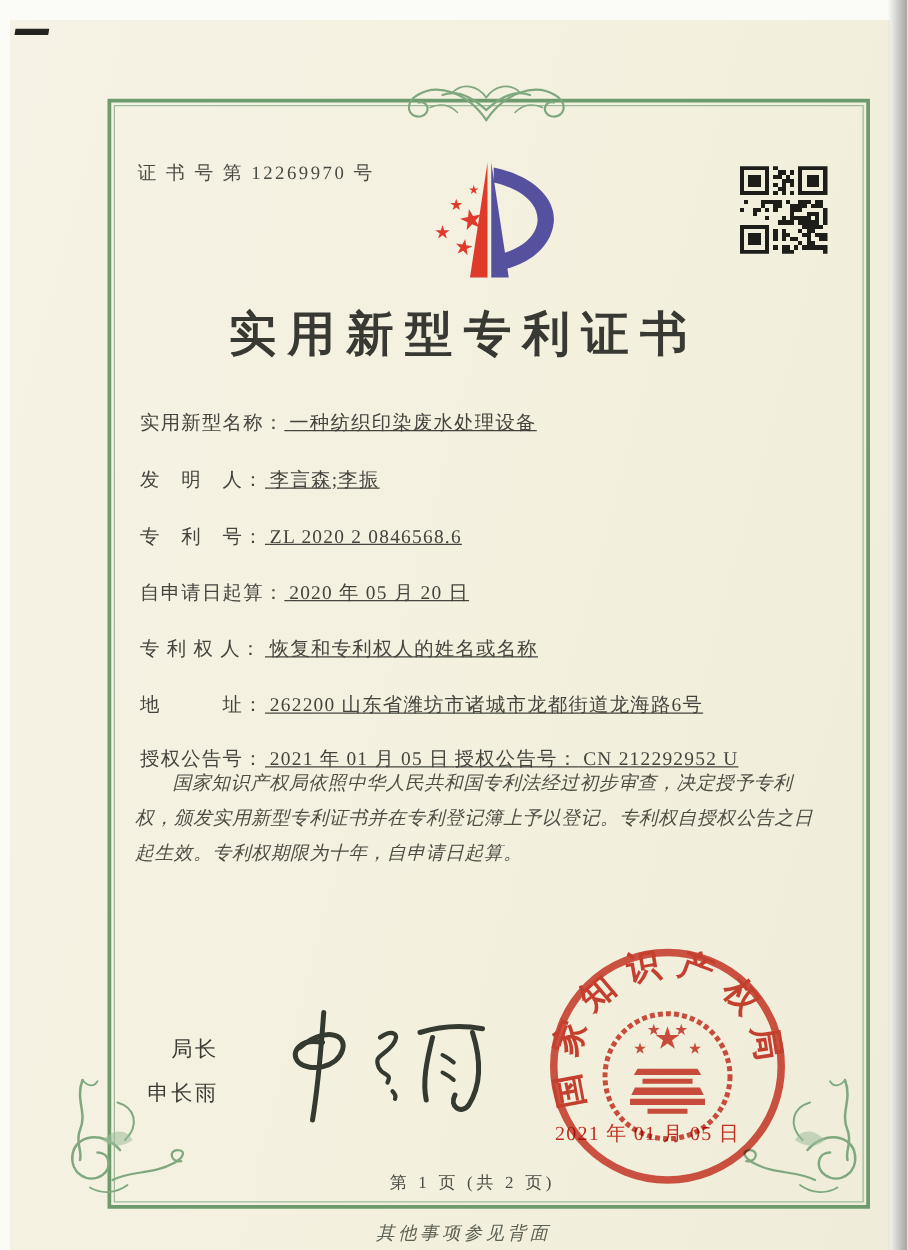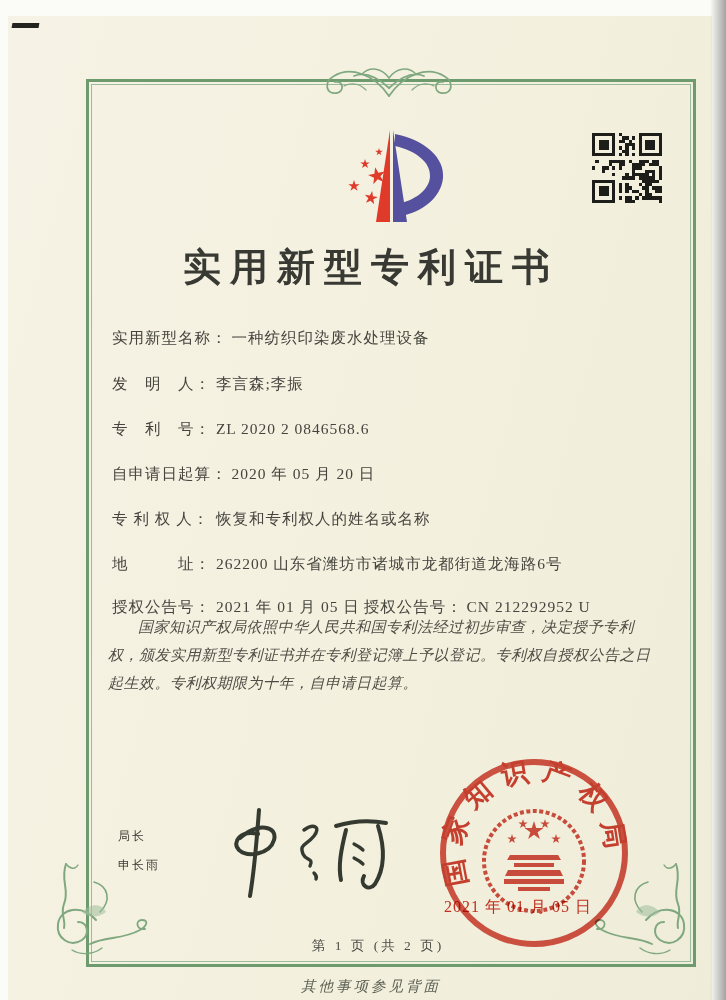--- a/index.html
+++ b/index.html
@@ -16,29 +16,29 @@
         background:linear-gradient(to right,rgba(160,160,156,0),#a3a39f);}
   .scan-artifact{position:absolute;left:4px;top:7px;width:27px;height:5px;background:#23231f;transform:skewX(-10deg);}
   .frame{position:absolute;left:78px;top:63px;width:604px;height:882px;border:3px solid var(--frame-green);}
   .frame-inner{position:absolute;inset:2px;border:1px solid var(--frame-green-light);}
   .cert-number{position:absolute;left:102px;top:113px;font-size:15px;letter-spacing:2px;color:#4a4a44;}
   .logo{position:absolute;left:313px;top:108px;width:138px;height:104px;}
   .qr{position:absolute;left:584px;top:117px;width:70px;height:70px;}
   .title{position:absolute;left:0;top:226px;width:726px;text-align:center;
          font-size:38px;font-weight:600;letter-spacing:9px;color:#393934;}
   .fields{position:absolute;left:104px;top:300px;width:566px;font-size:15.5px;color:#45443e;}
-  .row{position:absolute;left:0;white-space:nowrap;}
+  .row{position:absolute;left:0;white-space:nowrap;text-decoration:underline;}
   .lbl{display:inline-block;min-width:100px;letter-spacing:1px;}
   .val{letter-spacing:1px;}
   .lbl2{letter-spacing:1px;}
   .paras{position:absolute;left:100px;top:597px;width:550px;font-size:15px;line-height:1.88;
          font-style:italic;color:#4f4d44;}
   .paras p{margin:0;text-indent:2em;letter-spacing:.5px;}
-  .signer{position:absolute;left:110px;top:812px;font-size:12px;color:#3c3b35;
-          font-family:"Liberation Sans","DejaVu Sans",sans-serif;}
+  .signer{position:absolute;left:110px;top:812px;font-size:17px;color:#3c3b35;
+          font-family:"Liberation Sans","DejaVu Sans",sans-serif;text-align:right;}
   .signer div{margin-bottom:12px;letter-spacing:2px;}
   .signature{position:absolute;left:198px;top:784px;width:212px;height:106px;}
   .seal{position:absolute;left:427px;top:738px;width:198px;height:198px;mix-blend-mode:multiply;opacity:.93;}
   .seal-date{position:absolute;left:436px;top:881px;width:190px;font-size:16px;color:var(--seal-red);
              letter-spacing:1px;mix-blend-mode:multiply;}
   .page-info{position:absolute;left:0;top:921px;width:740px;text-align:center;font-size:13.5px;color:#4c4c45;letter-spacing:3px;}
   .back-note{position:absolute;left:0;top:961px;width:726px;text-align:center;font-size:14.5px;
              font-style:italic;color:#5d6153;letter-spacing:3px;}
   .ornament{position:absolute;}
   svg{display:block;}
@@ -84,20 +84,21 @@
         <path d="M24 4 C28 9 33 10 36 5" stroke-width="1.4"></path>
         <path d="M54 60 C40 44 18 48 16 64 C14 78 28 88 40 80 C48 74 46 62 36 62"></path>
         <path d="M58 52 C70 40 66 26 52 22" stroke-width="1.6"></path>
         <path d="M48 84 C64 76 80 80 98 70 C105 66 107 60 100 60 C93 60 94 70 103 69" stroke-width="1.8"></path>
         <path d="M30 90 C40 96 52 94 60 88" stroke-width="1.4"></path>
       </g>
       <path d="M40 52 C50 42 60 44 64 52 C56 58 46 58 40 52" fill="#9dbd9b" opacity=".55"></path>
     </g>
   </svg>
 
+  <div class="cert-number">证 书 号 第 12269970 号</div>
 
   <svg class="logo" viewBox="0 0 138 104">
     <defs>
       <path id="star" d="M0,-1 L0.2245,-0.309 L0.951,-0.309 L0.363,0.118 L0.588,0.809 L0,0.382 L-0.588,0.809 L-0.363,0.118 L-0.951,-0.309 L-0.2245,-0.309 Z"></path>
     </defs>
 
     <path d="M74 10 C104 16 124 34 122 54 C120 74 101 88 80 92 L80 79 C96 75 108 65 109 53 C110 39 96 27 74 22 Z" fill="var(--logo-blue)"></path>
 
     <path d="M69 6 L55 98 L69 98 Z" fill="var(--logo-red)"></path>
     <path d="M72 6 L72 98 L86 98 Z" fill="var(--logo-blue)"></path>

